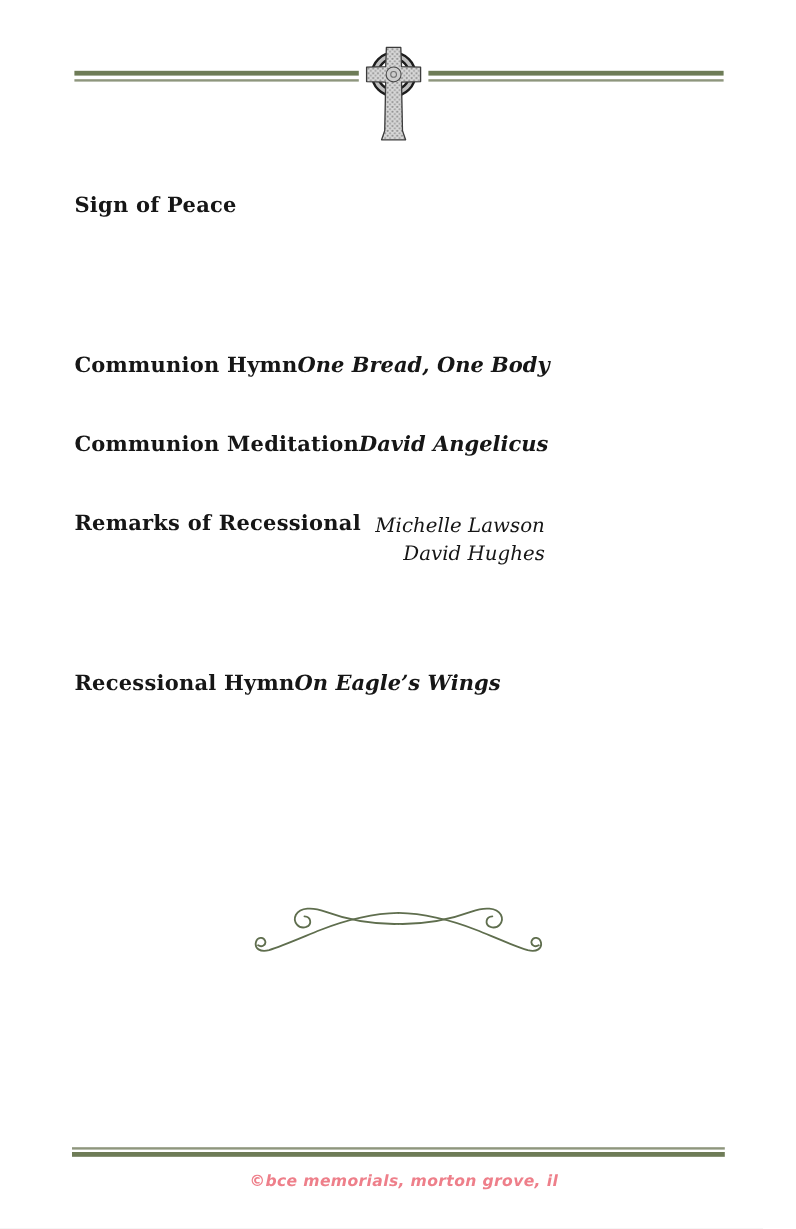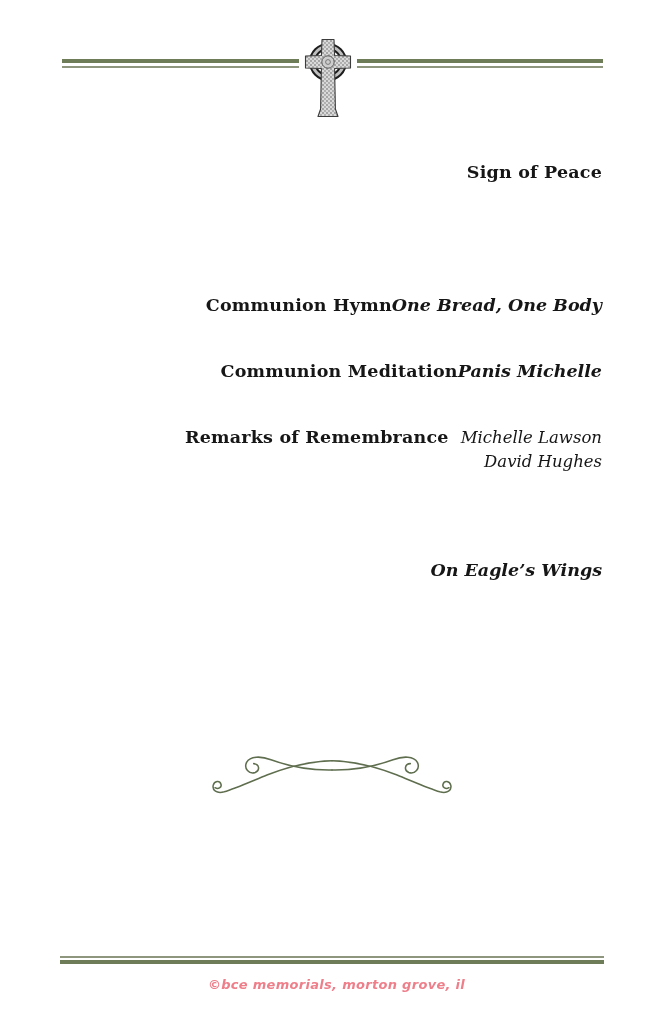--- a/index.html
+++ b/index.html
@@ -22,21 +22,21 @@
   .rule-bottom .line-gap{height:2px;}
   
   .cross-wrap{
     position:absolute;top:38px;left:299px;
     background:#ffffff;padding:0 5px;
     line-height:0;
   }
   
   .row{
     position:absolute;left:62px;right:61px;
-    display:flex;justify-content:flex-end;align-items:flex-start;
+    display:flex;justify-content:flex-start;align-items:flex-start;
   }
   .lbl{
     font-weight:bold;
     font-size:17.5px;line-height:23px;
     letter-spacing:.2px;
     white-space:nowrap;
   }
   .val{
     font-size:17.5px;line-height:23px;
     text-align:right;white-space:nowrap;
@@ -95,33 +95,34 @@
   </div>
 
 
   <div class="row" style="top:294px">
     <span class="lbl">Communion Hymn</span>
     <span class="val bi">One Bread, One Body</span>
   </div>
 
   <div class="row" style="top:360px">
     <span class="lbl">Communion Meditation</span>
-    <span class="val bi">Panis Michelle</span>
+    <span class="val bi">David Angelicus</span>
   </div>
 
   <div class="row" style="top:426px">
-    <span class="lbl">Remarks of Remembrance</span>
+    <span class="lbl">Remarks of Recessional</span>
     <span class="val names">
       <span style="display:block">Michelle Lawson</span>
       <span style="display:block">David Hughes</span>
     </span>
   </div>
 
 
   <div class="row" style="top:559px">
+    <span class="lbl">Recessional Hymn</span>
     <span class="val bi">On Eagle’s Wings</span>
   </div>
 
   <div class="flourish-wrap">
     <svg width="244" height="54" viewBox="0 0 240 52" xmlns="http://www.w3.org/2000/svg">
       <g id="fl-left" fill="none" stroke="#5f6e4e" stroke-width="1.5" stroke-linecap="round">
 
         <path d="M120 22 C 95 22.5, 75 17.5, 60 12 C 49.5 8, 39.5 8.5, 36 14.5 C 33 20.5, 38.5 26.5, 44.5 24.5 C 49.5 22.5, 48.5 16, 43 15.8"></path>
 
         <path d="M120 13 C 96 13.5, 74 20, 56 27 C 40 33.5, 24 40.5, 14 43.5 C 6.5 45.5, 2 42, 3.2 37 C 4.3 32.8, 9.5 32, 10.8 36 C 11.8 39.2, 8 41.5, 5 39.5"></path>

